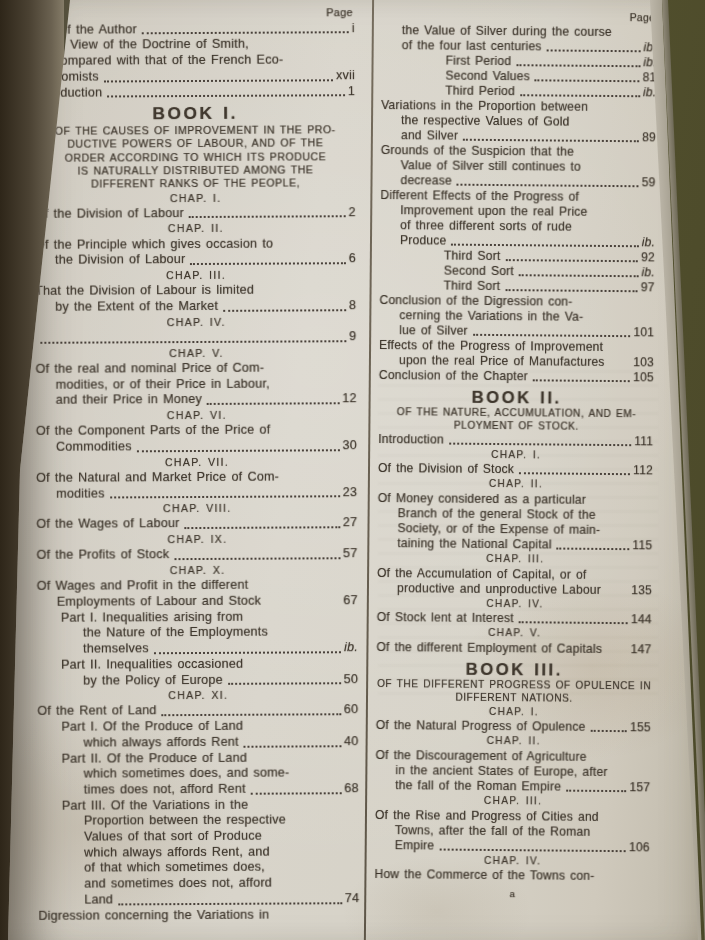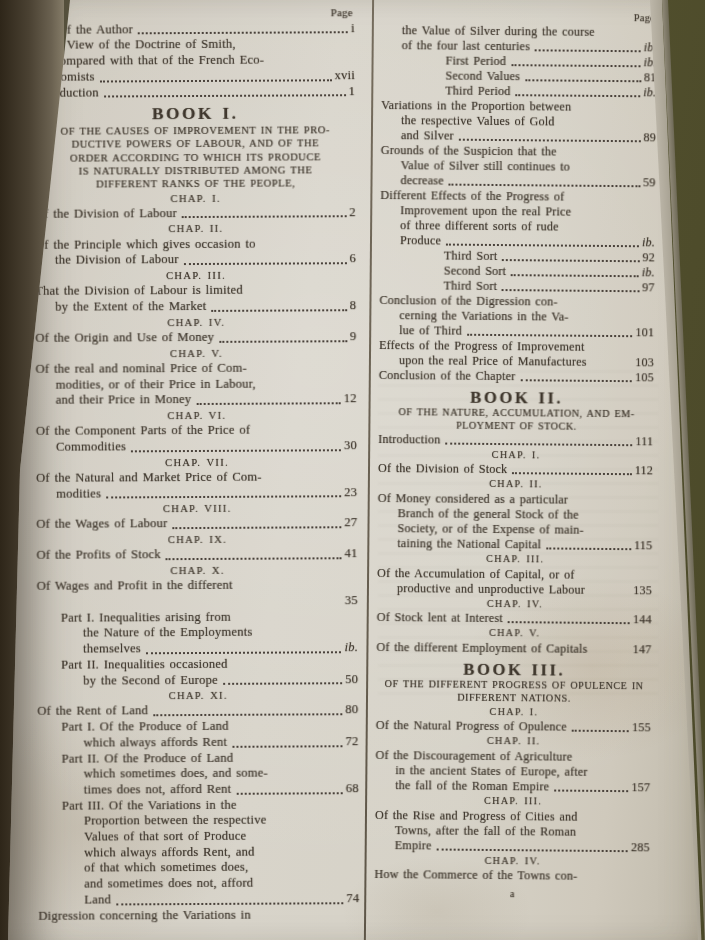--- a/index.html
+++ b/index.html
@@ -1,19 +1,19 @@
 <!DOCTYPE html>
 <html><head>
 <meta charset="utf-8">
 <style>
   html,body { margin:0; padding:0; background:#3b3826; }
   .photo {
     position:relative; width:705px; height:940px; overflow:hidden;
     background: linear-gradient(100deg, #473d2f 0%, #55503c 7%, #54522f 55%, #4b4929 100%);
-    font-family: Liberation Serif, serif;
+    font-family: Liberation Sans, sans-serif;
   }
   
   .edge1 { position:absolute; left:646px; top:0; width:16px; height:100%;
            background:linear-gradient(90deg,#c3bdb0,#a9a394); transform:skewX(2.4deg); transform-origin:top left; }
   .edge2 { position:absolute; left:662px; top:0; width:6px; height:100%;
            background:linear-gradient(90deg,#8f8978,#6f6a57); transform:skewX(2.6deg); transform-origin:top left; }
   
   .gutter { position:absolute; left:0; top:0; width:64px; height:100%;
             background:linear-gradient(90deg,#2e2619 0%, #4a4132 45%, #6a6150 80%, #857c68 100%); }
   .page {
@@ -119,21 +119,20 @@
           <div class="line i0 first">That the Division of Labour is limited</div>
           <div class="line i0 contl last">
             <span class="t">by the Extent of the Market</span>
             <span class="lead"></span>
             <span class="pg">8</span>
           </div>
         </div>
         <div class="chap">CHAP. IV.</div>
         <div class="entry">
           <div class="line i0 first last">
-            <span class="t">Of the Origin and Use of Money</span>
             <span class="lead"></span>
             <span class="pg">9</span>
           </div>
         </div>
         <div class="chap">CHAP. V.</div>
         <div class="entry">
           <div class="line i0 first">Of the real and nominal Price of Com-</div>
           <div class="line i0 contl">modities, or of their Price in Labour,</div>
           <div class="line i0 contl last">
             <span class="t">and their Price in Money</span>
@@ -165,62 +164,63 @@
             <span class="t">Of the Wages of Labour</span>
             <span class="lead"></span>
             <span class="pg">27</span>
           </div>
         </div>
         <div class="chap">CHAP. IX.</div>
         <div class="entry">
           <div class="line i0 first last">
             <span class="t">Of the Profits of Stock</span>
             <span class="lead"></span>
-            <span class="pg">41</span>
+            <span class="pg">57</span>
           </div>
         </div>
         <div class="chap">CHAP. X.</div>
         <div class="entry">
           <div class="line i0 first">Of Wages and Profit in the different</div>
           <div class="line i0 contl last">
+            <span class="t">Employments of Labour and Stock</span>
             <span class="lead nolead"></span>
-            <span class="pg">35</span>
+            <span class="pg">67</span>
           </div>
         </div>
         <div class="entry">
           <div class="line i1 first">Part I. Inequalities arising from</div>
           <div class="line i1 contl">the Nature of the Employments</div>
           <div class="line i1 contl last">
             <span class="t">themselves</span>
             <span class="lead"></span>
             <span class="pg ib">ib.</span>
           </div>
         </div>
         <div class="entry">
           <div class="line i1 first">Part II. Inequalities occasioned</div>
           <div class="line i1 contl last">
-            <span class="t">by the Second of Europe</span>
+            <span class="t">by the Policy of Europe</span>
             <span class="lead"></span>
             <span class="pg">50</span>
           </div>
         </div>
         <div class="chap">CHAP. XI.</div>
         <div class="entry">
           <div class="line i0 first last">
             <span class="t">Of the Rent of Land</span>
             <span class="lead"></span>
-            <span class="pg">80</span>
+            <span class="pg">60</span>
           </div>
         </div>
         <div class="entry">
           <div class="line i1 first">Part I. Of the Produce of Land</div>
           <div class="line i1 contl last">
             <span class="t">which always affords Rent</span>
             <span class="lead"></span>
-            <span class="pg">72</span>
+            <span class="pg">40</span>
           </div>
         </div>
         <div class="entry">
           <div class="line i1 first">Part II. Of the Produce of Land</div>
           <div class="line i1 contl">which sometimes does, and some-</div>
           <div class="line i1 contl last">
             <span class="t">times does not, afford Rent</span>
             <span class="lead"></span>
             <span class="pg">68</span>
           </div>
@@ -321,21 +321,21 @@
           <div class="line i2 first last">
             <span class="t">Third Sort</span>
             <span class="lead"></span>
             <span class="pg">97</span>
           </div>
         </div>
         <div class="entry">
           <div class="line i0 first">Conclusion of the Digression con-</div>
           <div class="line i0 contl">cerning the Variations in the Va-</div>
           <div class="line i0 contl last">
-            <span class="t">lue of Third</span>
+            <span class="t">lue of Silver</span>
             <span class="lead"></span>
             <span class="pg">101</span>
           </div>
         </div>
         <div class="entry">
           <div class="line i0 first">Effects of the Progress of Improvement</div>
           <div class="line i0 contl last">
             <span class="t">upon the real Price of Manufactures</span>
             <span class="lead nolead"></span>
             <span class="pg">103</span>
@@ -427,21 +427,21 @@
             <span class="pg">157</span>
           </div>
         </div>
         <div class="chap">CHAP. III.</div>
         <div class="entry">
           <div class="line i0 first">Of the Rise and Progress of Cities and</div>
           <div class="line i0 contl">Towns, after the fall of the Roman</div>
           <div class="line i0 contl last">
             <span class="t">Empire</span>
             <span class="lead"></span>
-            <span class="pg">285</span>
+            <span class="pg">106</span>
           </div>
         </div>
         <div class="chap">CHAP. IV.</div>
         <div class="entry">
           <div class="line i0 first last">
             <span class="t">How the Commerce of the Towns con-</span>
           </div>
         </div>
         <div class="sig">a</div>
       </div>

